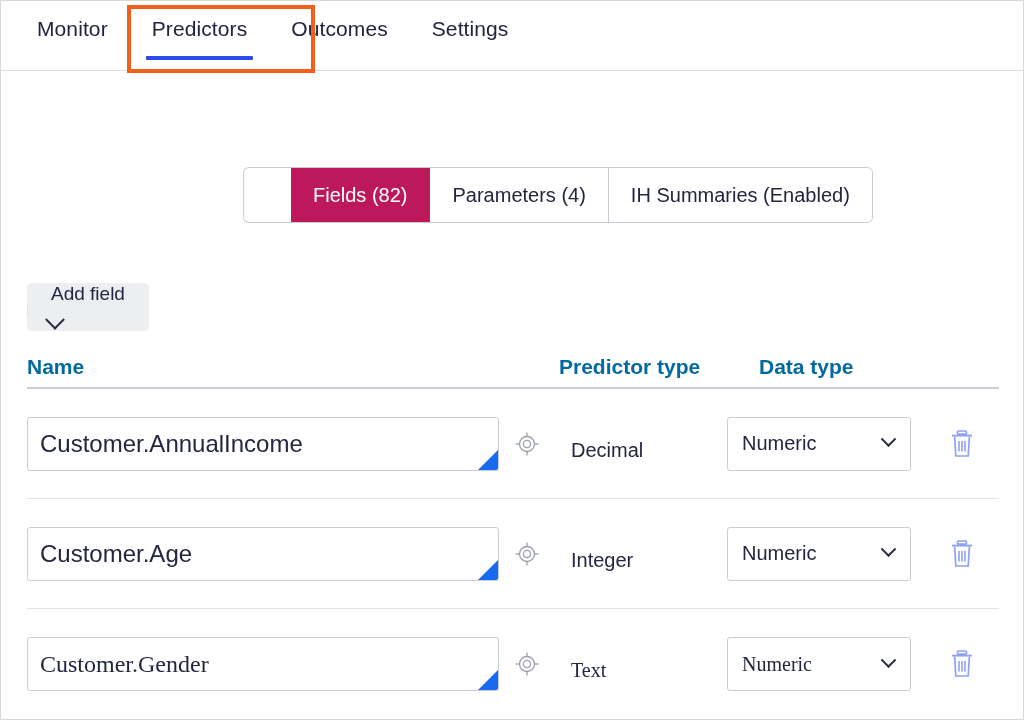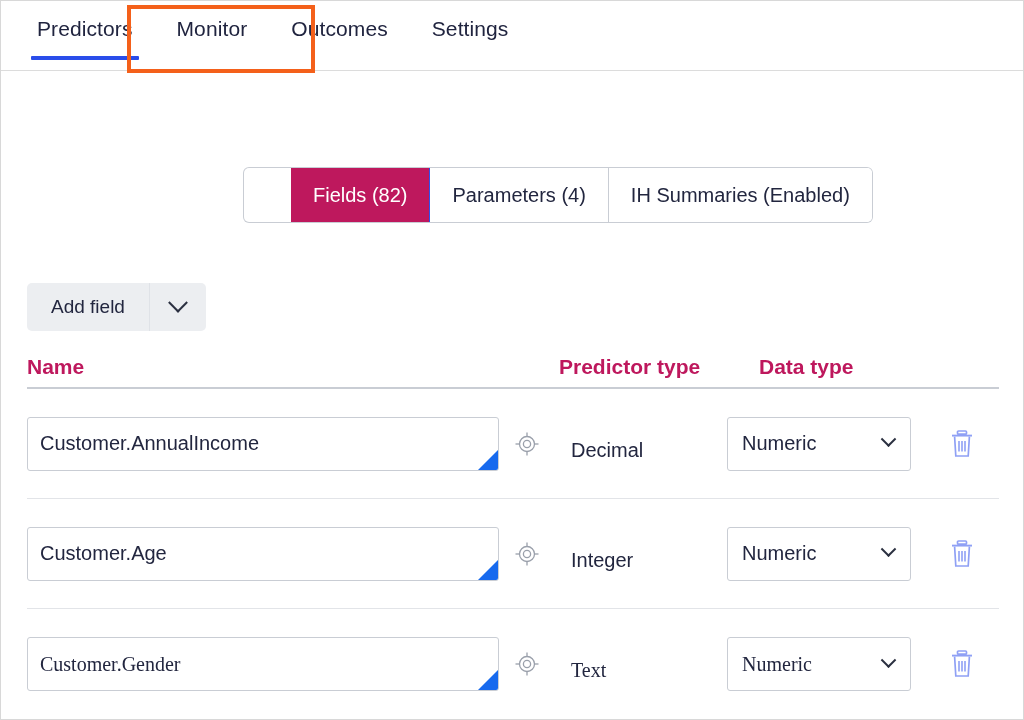--- a/index.html
+++ b/index.html
@@ -93,20 +93,21 @@
 
   
   .add-field-group {
     position: absolute;
     left: 26px; top: 282px;
     display: flex;
     height: 48px;
     background: #eceef1;
     border-radius: 5px;
     overflow: hidden;
+    flex-direction: column;
   }
   .add-field-btn {
     display: flex;
     align-items: center;
     padding: 0 24px;
     font-size: 19px;
     color: #22263f;
     cursor: pointer;
     white-space: nowrap;
   }
@@ -145,21 +146,21 @@
   .t-head {
     display: flex;
     align-items: flex-end;
     height: 40px;
     border-bottom: 2px solid #c9cdd4;
     padding-bottom: 8px;
   }
   .th {
     font-size: 21px;
     font-weight: bold;
-    color: #be185d;
+    color: #0369a1;
     white-space: nowrap;
   }
   .col-name   { width: 532px; }
   .col-dtype  { width: 168px; }
   .col-ptype  { width: 200px; }
   .col-del    { width: 70px; }
 
   .t-row {
     display: flex;
     align-items: center;
@@ -171,21 +172,21 @@
   .name-cell { width: 532px; display: flex; align-items: center; }
   .text-input {
     position: relative;
     width: 472px; height: 54px;
     border: 1px solid #c9cdd4;
     border-radius: 3px;
     background: #ffffff;
     display: flex;
     align-items: center;
     padding: 0 12px;
-    font-size: 20px;
+    font-size: 24px;
     color: #22263f;
     cursor: text;
     overflow: hidden;
   }
   .corner-tri {
     position: absolute;
     right: 0; bottom: 0;
     width: 0; height: 0;
     border-left: 20px solid transparent;
     border-bottom: 20px solid #176aee;
@@ -226,26 +227,26 @@
   }
   .trash { cursor: pointer; display: flex; }
 </style>
 </head>
 <body>
 
 <div class="page">
 
   <div class="navbar">
     <div class="nav-items">
+      <div class="nav-tab">
+        <span>Monitor</span>
+      </div>
       <div class="nav-tab active">
         <span>Predictors</span>
         <span class="nav-underline"></span>
-      </div>
-      <div class="nav-tab">
-        <span>Monitor</span>
       </div>
       <div class="nav-tab">
         <span>Outcomes</span>
       </div>
       <div class="nav-tab">
         <span>Settings</span>
       </div>
     </div>
   </div>
   <div class="annotation-box"></div>

